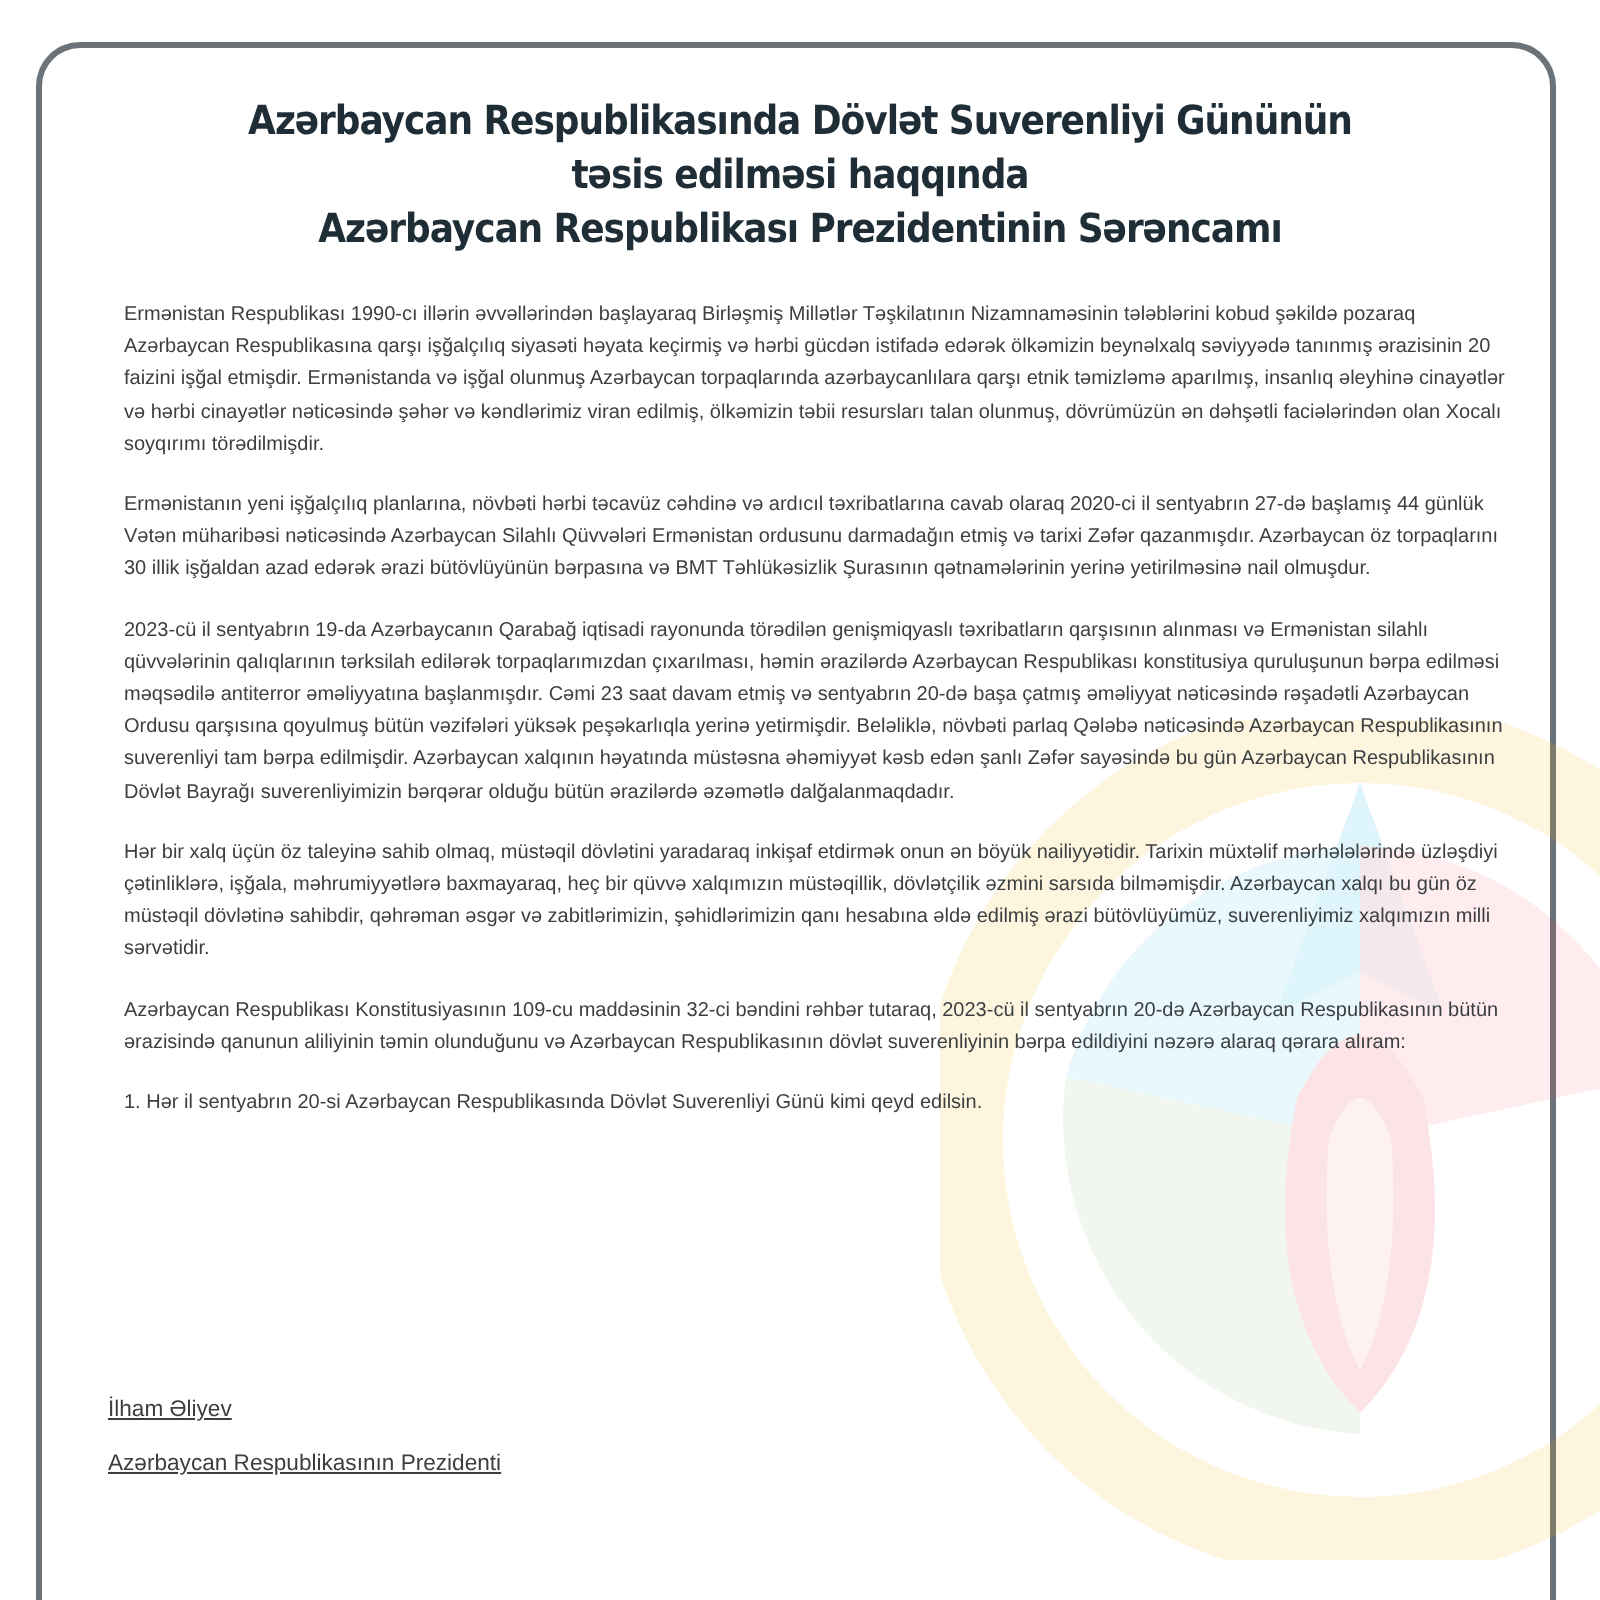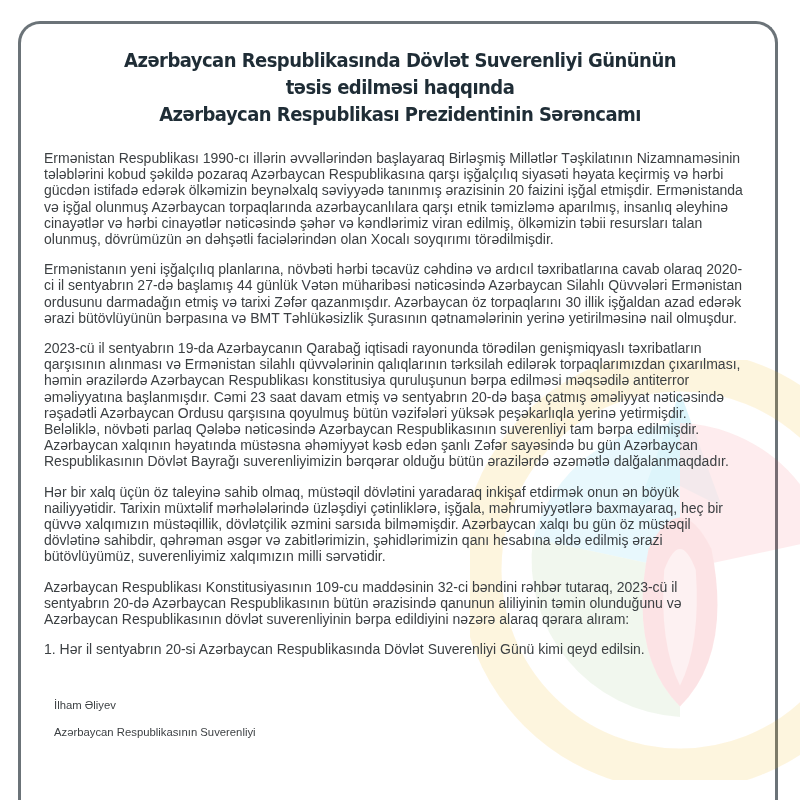--- a/index.html
+++ b/index.html
@@ -46,37 +46,37 @@
       font-weight: bold;
       font-size: 20px;
       line-height: 27px;
       letter-spacing: -0.6px;
       transform: scaleX(0.9);
       transform-origin: center top;
     }
     .title-block div { white-space: nowrap; }
     .body-text {
       position: absolute;
-      left: 44px;
+      left: 62px;
       top: 150px;
       width: 700px;
       color: #3b3f42;
-      font-size: 14px;
+      font-size: 10px;
       line-height: 16.2px;
     }
     .para { margin: 0 0 14px 0; }
     .para.list { margin-bottom: 17px; }
     .signature {
       position: absolute;
       left: 54px;
       top: 697px;
       color: #3b3f42;
       font-size: 11.3px;
     }
-    .signature div { height: 27px; line-height: 16px; }
+    .signature div { height: 27px; line-height: 16px; text-decoration: underline; }
   </style>
 </head>
 <body>
 
 <div class="frame"></div>
 
 <svg class="watermark" viewBox="0 0 400 400">
   <circle cx="200" cy="200" r="190" fill="none" stroke="#f6b40e" stroke-width="40"></circle>
   <path d="M200 30 L240 140 L200 120 L160 140 Z" fill="#00b5e2"></path>
   <path d="M60 170 A150 150 0 0 1 200 60 L200 200 Z" fill="#00b5e2" opacity="0.7"></path>
@@ -96,14 +96,14 @@
   <p class="para">Ermənistan Respublikası 1990-cı illərin əvvəllərindən başlayaraq Birləşmiş Millətlər Təşkilatının Nizamnaməsinin tələblərini kobud şəkildə pozaraq Azərbaycan Respublikasına qarşı işğalçılıq siyasəti həyata keçirmiş və hərbi gücdən istifadə edərək ölkəmizin beynəlxalq səviyyədə tanınmış ərazisinin 20 faizini işğal etmişdir. Ermənistanda və işğal olunmuş Azərbaycan torpaqlarında azərbaycanlılara qarşı etnik təmizləmə aparılmış, insanlıq əleyhinə cinayətlər və hərbi cinayətlər nəticəsində şəhər və kəndlərimiz viran edilmiş, ölkəmizin təbii resursları talan olunmuş, dövrümüzün ən dəhşətli faciələrindən olan Xocalı soyqırımı törədilmişdir.</p>
   <p class="para">Ermənistanın yeni işğalçılıq planlarına, növbəti hərbi təcavüz cəhdinə və ardıcıl təxribatlarına cavab olaraq 2020-ci il sentyabrın 27-də başlamış 44 günlük Vətən müharibəsi nəticəsində Azərbaycan Silahlı Qüvvələri Ermənistan ordusunu darmadağın etmiş və tarixi Zəfər qazanmışdır. Azərbaycan öz torpaqlarını 30 illik işğaldan azad edərək ərazi bütövlüyünün bərpasına və BMT Təhlükəsizlik Şurasının qətnamələrinin yerinə yetirilməsinə nail olmuşdur.</p>
   <p class="para">2023-cü il sentyabrın 19-da Azərbaycanın Qarabağ iqtisadi rayonunda törədilən genişmiqyaslı təxribatların qarşısının alınması və Ermənistan silahlı qüvvələrinin qalıqlarının tərksilah edilərək torpaqlarımızdan çıxarılması, həmin ərazilərdə Azərbaycan Respublikası konstitusiya quruluşunun bərpa edilməsi məqsədilə antiterror əməliyyatına başlanmışdır. Cəmi 23 saat davam etmiş və sentyabrın 20-də başa çatmış əməliyyat nəticəsində rəşadətli Azərbaycan Ordusu qarşısına qoyulmuş bütün vəzifələri yüksək peşəkarlıqla yerinə yetirmişdir. Beləliklə, növbəti parlaq Qələbə nəticəsində Azərbaycan Respublikasının suverenliyi tam bərpa edilmişdir. Azərbaycan xalqının həyatında müstəsna əhəmiyyət kəsb edən şanlı Zəfər sayəsində bu gün Azərbaycan Respublikasının Dövlət Bayrağı suverenliyimizin bərqərar olduğu bütün ərazilərdə əzəmətlə dalğalanmaqdadır.</p>
   <p class="para">Hər bir xalq üçün öz taleyinə sahib olmaq, müstəqil dövlətini yaradaraq inkişaf etdirmək onun ən böyük nailiyyətidir. Tarixin müxtəlif mərhələlərində üzləşdiyi çətinliklərə, işğala, məhrumiyyətlərə baxmayaraq, heç bir qüvvə xalqımızın müstəqillik, dövlətçilik əzmini sarsıda bilməmişdir. Azərbaycan xalqı bu gün öz müstəqil dövlətinə sahibdir, qəhrəman əsgər və zabitlərimizin, şəhidlərimizin qanı hesabına əldə edilmiş ərazi bütövlüyümüz, suverenliyimiz xalqımızın milli sərvətidir.</p>
   <p class="para">Azərbaycan Respublikası Konstitusiyasının 109-cu maddəsinin 32-ci bəndini rəhbər tutaraq, 2023-cü il sentyabrın 20-də Azərbaycan Respublikasının bütün ərazisində qanunun aliliyinin təmin olunduğunu və Azərbaycan Respublikasının dövlət suverenliyinin bərpa edildiyini nəzərə alaraq qərara alıram:</p>
   <p class="para list">1. Hər il sentyabrın 20-si Azərbaycan Respublikasında Dövlət Suverenliyi Günü kimi qeyd edilsin.</p>
 </div>
 
 <div class="signature">
   <div>İlham Əliyev</div>
-  <div>Azərbaycan Respublikasının Suverenliyi</div>
+  <div>Azərbaycan Respublikasının Prezidenti</div>
 </div>
 
 </body></html>

